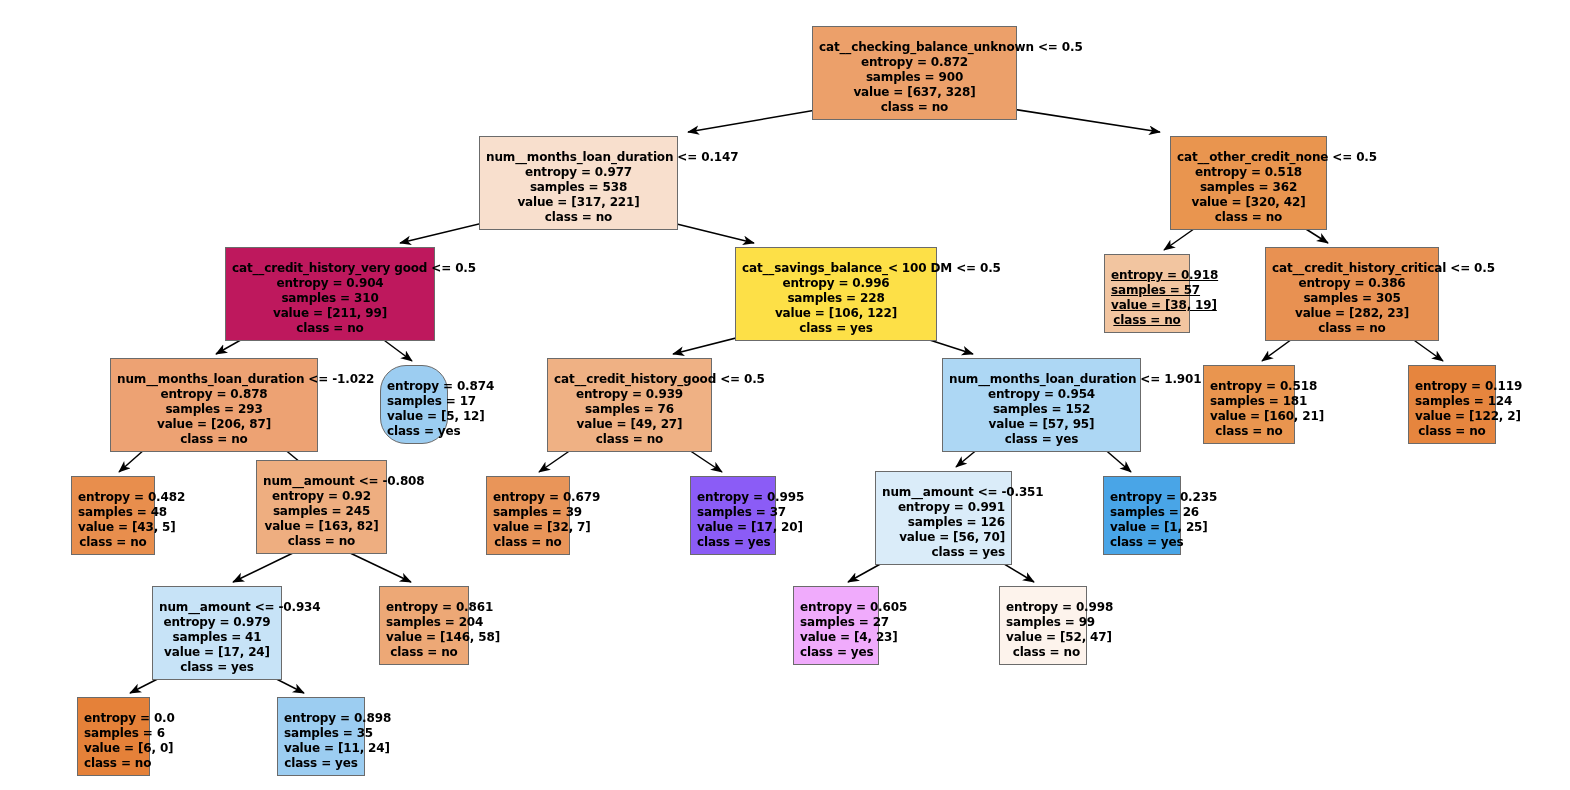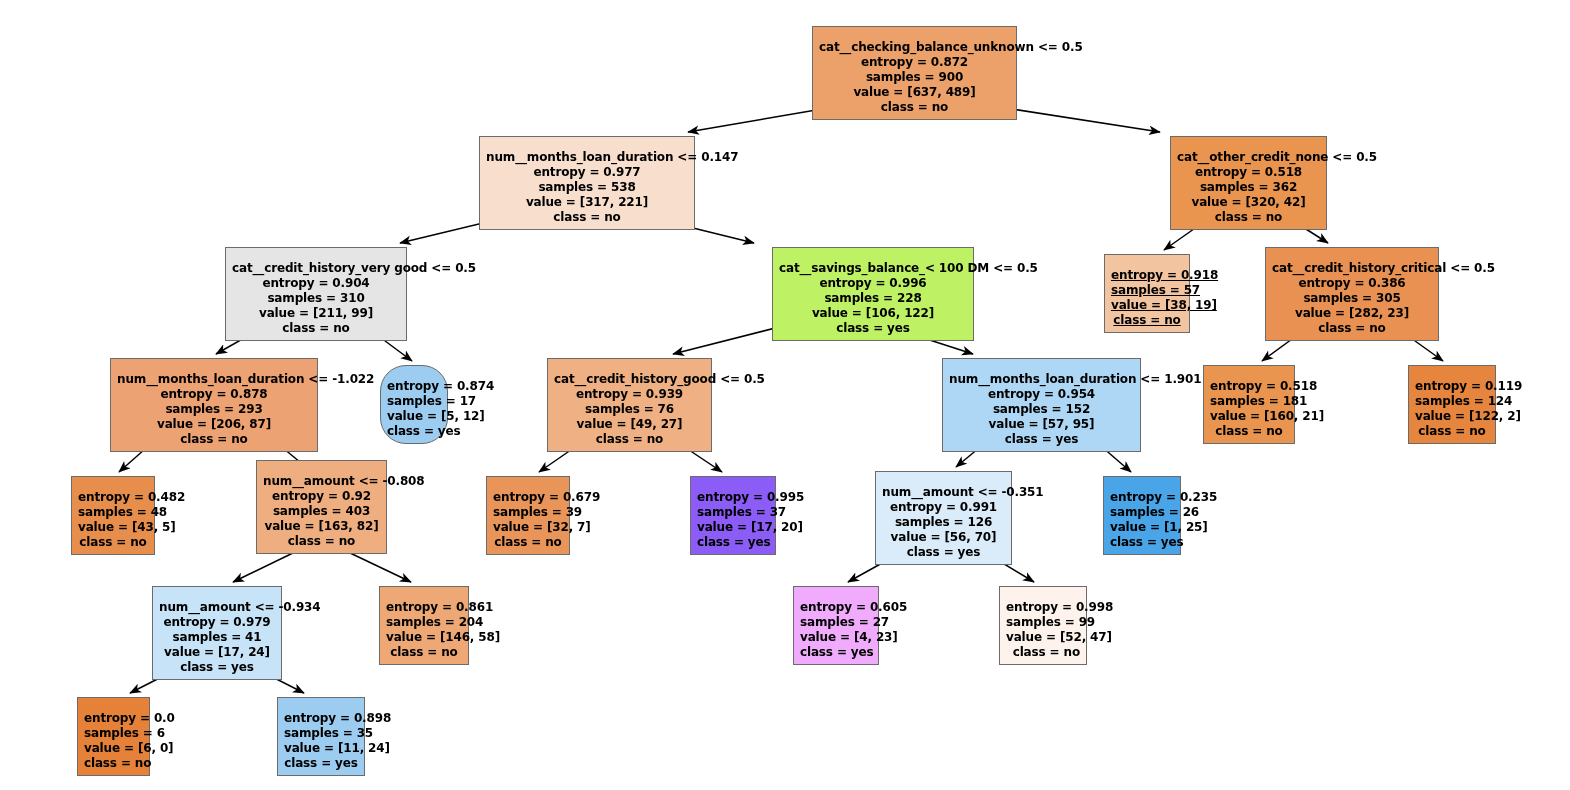--- a/index.html
+++ b/index.html
@@ -76,31 +76,31 @@
         <line x1="1279" y1="212" x2="1328" y2="243" stroke="#000000" stroke-width="1.5" marker-end="url(#arrowhead)"></line>
         <line x1="1314" y1="323" x2="1262" y2="361" stroke="#000000" stroke-width="1.5" marker-end="url(#arrowhead)"></line>
         <line x1="1390" y1="323" x2="1443" y2="361" stroke="#000000" stroke-width="1.5" marker-end="url(#arrowhead)"></line>
       </g>
   </svg>
   <div id="node-group">
       <div class="tree-node" style="left: 812px; top: 26px; width: 205px; min-height: 76px; background: rgb(236, 160, 106); border-color: rgb(107, 107, 107);">
         <span class="nline">cat__checking_balance_unknown &lt;= 0.5</span>
         <span class="nline">entropy = 0.872</span>
         <span class="nline">samples = 900</span>
-        <span class="nline">value = [637, 489]</span>
-        <span class="nline">class = no</span>
-      </div>
-      <div class="tree-node" style="left: 479px; top: 136px; width: 216px; min-height: 76px; background: rgb(248, 223, 205); border-color: rgb(107, 107, 107);">
+        <span class="nline">value = [637, 328]</span>
+        <span class="nline">class = no</span>
+      </div>
+      <div class="tree-node" style="left: 479px; top: 136px; width: 199px; min-height: 76px; background: rgb(248, 223, 205); border-color: rgb(107, 107, 107);">
         <span class="nline">num__months_loan_duration &lt;= 0.147</span>
         <span class="nline">entropy = 0.977</span>
         <span class="nline">samples = 538</span>
         <span class="nline">value = [317, 221]</span>
         <span class="nline">class = no</span>
       </div>
-      <div class="tree-node" style="left: 225px; top: 247px; width: 182px; min-height: 76px; background: #e5e5e5; border-color: rgb(107, 107, 107);">
+      <div class="tree-node" style="left: 225px; top: 247px; width: 210px; min-height: 76px; background: #be185d; border-color: rgb(107, 107, 107);">
         <span class="nline">cat__credit_history_very good &lt;= 0.5</span>
         <span class="nline">entropy = 0.904</span>
         <span class="nline">samples = 310</span>
         <span class="nline">value = [211, 99]</span>
         <span class="nline">class = no</span>
       </div>
       <div class="tree-node" style="left: 110px; top: 358px; width: 208px; min-height: 76px; background: rgb(237, 162, 115); border-color: rgb(107, 107, 107);">
         <span class="nline">num__months_loan_duration &lt;= -1.022</span>
         <span class="nline">entropy = 0.878</span>
         <span class="nline">samples = 293</span>
@@ -109,21 +109,21 @@
       </div>
       <div class="tree-node" style="left: 71px; top: 476px; width: 84px; min-height: 61px; background: rgb(232, 142, 77); border-color: rgb(107, 107, 107);">
         <span class="nline">entropy = 0.482</span>
         <span class="nline">samples = 48</span>
         <span class="nline">value = [43, 5]</span>
         <span class="nline">class = no</span>
       </div>
       <div class="tree-node" style="left: 256px; top: 460px; width: 131px; min-height: 76px; background: rgb(238, 174, 128); border-color: rgb(107, 107, 107);">
         <span class="nline">num__amount &lt;= -0.808</span>
         <span class="nline">entropy = 0.92</span>
-        <span class="nline">samples = 403</span>
+        <span class="nline">samples = 245</span>
         <span class="nline">value = [163, 82]</span>
         <span class="nline">class = no</span>
       </div>
       <div class="tree-node" style="left: 152px; top: 586px; width: 130px; min-height: 76px; background: rgb(199, 227, 247); border-color: rgb(107, 107, 107);">
         <span class="nline">num__amount &lt;= -0.934</span>
         <span class="nline">entropy = 0.979</span>
         <span class="nline">samples = 41</span>
         <span class="nline">value = [17, 24]</span>
         <span class="nline">class = yes</span>
       </div>
@@ -144,21 +144,21 @@
         <span class="nline">samples = 204</span>
         <span class="nline">value = [146, 58]</span>
         <span class="nline">class = no</span>
       </div>
       <div class="tree-node" style="left: 380px; top: 365px; width: 68px; min-height: 61px; background: rgb(156, 205, 241); border-color: rgb(107, 107, 107); border-radius: 26px;">
         <span class="nline">entropy = 0.874</span>
         <span class="nline">samples = 17</span>
         <span class="nline">value = [5, 12]</span>
         <span class="nline">class = yes</span>
       </div>
-      <div class="tree-node" style="left: 772px; top: 247px; width: 202px; min-height: 76px; background: #bef264; border-color: rgb(107, 107, 107);">
+      <div class="tree-node" style="left: 735px; top: 247px; width: 202px; min-height: 76px; background: #fde047; border-color: rgb(107, 107, 107);">
         <span class="nline">cat__savings_balance_&lt; 100 DM &lt;= 0.5</span>
         <span class="nline">entropy = 0.996</span>
         <span class="nline">samples = 228</span>
         <span class="nline">value = [106, 122]</span>
         <span class="nline">class = yes</span>
       </div>
       <div class="tree-node" style="left: 547px; top: 358px; width: 165px; min-height: 76px; background: rgb(239, 177, 132); border-color: rgb(107, 107, 107);">
         <span class="nline">cat__credit_history_good &lt;= 0.5</span>
         <span class="nline">entropy = 0.939</span>
         <span class="nline">samples = 76</span>
@@ -177,21 +177,21 @@
         <span class="nline">value = [17, 20]</span>
         <span class="nline">class = yes</span>
       </div>
       <div class="tree-node" style="left: 942px; top: 358px; width: 199px; min-height: 76px; background: rgb(173, 215, 244); border-color: rgb(107, 107, 107);">
         <span class="nline">num__months_loan_duration &lt;= 1.901</span>
         <span class="nline">entropy = 0.954</span>
         <span class="nline">samples = 152</span>
         <span class="nline">value = [57, 95]</span>
         <span class="nline">class = yes</span>
       </div>
-      <div class="tree-node" style="left: 875px; top: 471px; width: 137px; min-height: 76px; background: rgb(218, 236, 249); border-color: rgb(107, 107, 107);">
+      <div class="tree-node" style="left: 875px; top: 471px; width: 137px; min-height: 76px; background: rgb(218, 236, 249); border-color: rgb(107, 107, 107); text-align: right;">
         <span class="nline">num__amount &lt;= -0.351</span>
         <span class="nline">entropy = 0.991</span>
         <span class="nline">samples = 126</span>
         <span class="nline">value = [56, 70]</span>
         <span class="nline">class = yes</span>
       </div>
       <div class="tree-node" style="left: 793px; top: 586px; width: 86px; min-height: 61px; background: #f0abfc; border-color: rgb(107, 107, 107);">
         <span class="nline">entropy = 0.605</span>
         <span class="nline">samples = 27</span>
         <span class="nline">value = [4, 23]</span>

